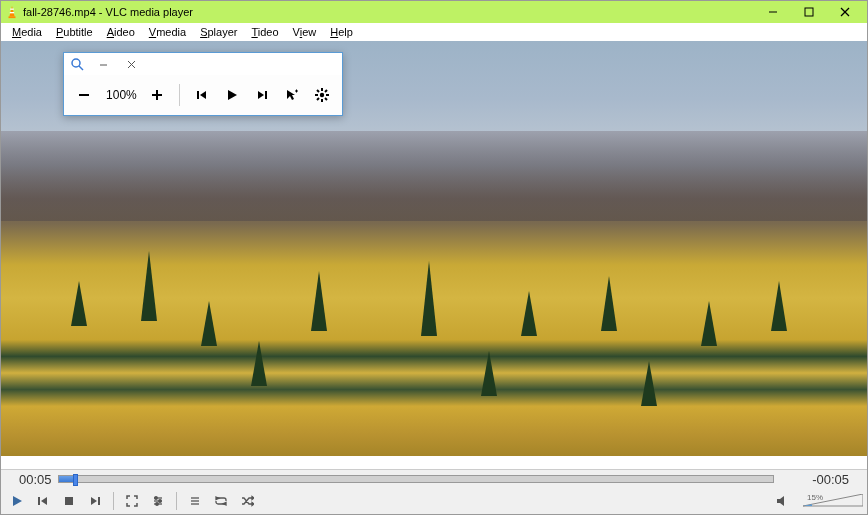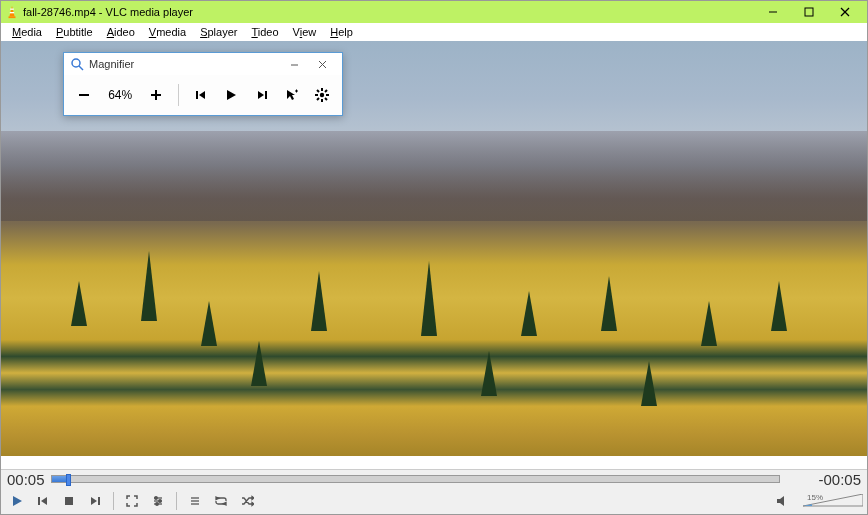--- a/index.html
+++ b/index.html
@@ -32,21 +32,21 @@
 .mag-title { height: 22px; background: #fff; display: flex; align-items: center; padding: 0 6px; font-size: 11px; color: #333; }
 .mag-title-icon { width: 14px; height: 14px; margin-right: 5px; }
 .mag-title-text { flex: 1; }
 .mag-win-btn { width: 28px; height: 18px; display: flex; align-items: center; justify-content: center; font-size: 9px; cursor: pointer; color: #555; }
 .mag-toolbar { height: 40px; display: flex; align-items: center; padding: 0 8px; gap: 6px; }
 .mag-btn { width: 26px; height: 26px; display: flex; align-items: center; justify-content: center; cursor: pointer; border-radius: 2px; }
 .mag-zoom { font-size: 12px; padding: 0 4px; min-width: 36px; text-align: center; }
 .mag-sep { width: 1px; height: 22px; background: #ccc; margin: 0 4px; }
 
 .bottom { position: absolute; bottom: 0; left: 0; right: 0; background: #f0f0f0; border-top: 1px solid #ccc; }
-.timeline { height: 18px; display: flex; align-items: center; padding: 0 6px; gap: 6px; font-size: 15px; color: #333; }
+.timeline { height: 18px; display: flex; align-items: center; padding: 0 18px; gap: 6px; font-size: 13px; color: #333; }
 .time-left, .time-right { min-width: 30px; }
 .time-right { text-align: left; margin-left: 32px; }
 .seek { flex: 1; height: 8px; background: #d0d0d0; border: 1px solid #999; position: relative; cursor: pointer; }
 .seek-fill { position: absolute; top: 0; bottom: 0; left: 0; width: 2%; background: linear-gradient(to bottom,#6aa0e8,#3a7ad6); }
 .seek-knob { position: absolute; top: -2px; left: 2%; width: 5px; height: 12px; background: #4a86e8; border: 1px solid #2a66c8; }
 
 .controls { height: 26px; display: flex; align-items: center; padding: 0 4px; gap: 2px; }
 .ctl-btn { width: 24px; height: 20px; display: flex; align-items: center; justify-content: center; cursor: pointer; border: 1px solid transparent; border-radius: 2px; }
 .ctl-sep { width: 1px; height: 18px; background: #bbb; margin: 0 4px; }
 .ctl-spacer { flex: 1; }
@@ -118,40 +118,39 @@
   </div>
 
   <div class="magnifier">
     <div class="mag-title">
       <span class="mag-title-icon">
         <svg viewBox="0 0 14 14">
             <circle cx="6" cy="6" r="4" fill="none" stroke="#3a7ad6" stroke-width="1.5"></circle>
             <line x1="9" y1="9" x2="13" y2="13" stroke="#3a7ad6" stroke-width="1.5"></line>
           </svg>
       </span>
-      <span class="mag-title-text">Magnifier</span>
       <div class="mag-win-btn">
           <svg width="9" height="9">
             <line x1="1" y1="5" x2="8" y2="5" stroke="#555"></line>
           </svg>
         </div>
       <div class="mag-win-btn">
           <svg width="9" height="9">
             <line x1="1" y1="1" x2="8" y2="8" stroke="#555"></line>
             <line x1="8" y1="1" x2="1" y2="8" stroke="#555"></line>
           </svg>
         </div>
     </div>
     <div class="mag-toolbar">
       <div class="mag-btn">
           <svg width="14" height="14">
             <line x1="2" y1="7" x2="12" y2="7" stroke="#000" stroke-width="2"></line>
           </svg>
         </div>
-      <span class="mag-zoom">64%</span>
+      <span class="mag-zoom">100%</span>
       <div class="mag-btn">
           <svg width="14" height="14">
             <line x1="2" y1="7" x2="12" y2="7" stroke="#000" stroke-width="2"></line>
             <line x1="7" y1="2" x2="7" y2="12" stroke="#000" stroke-width="2"></line>
           </svg>
         </div>
       <div class="mag-sep"></div>
       <div class="mag-btn">
           <svg width="12" height="12">
             <rect x="1" y="2" width="2" height="8" fill="#000"></rect>

